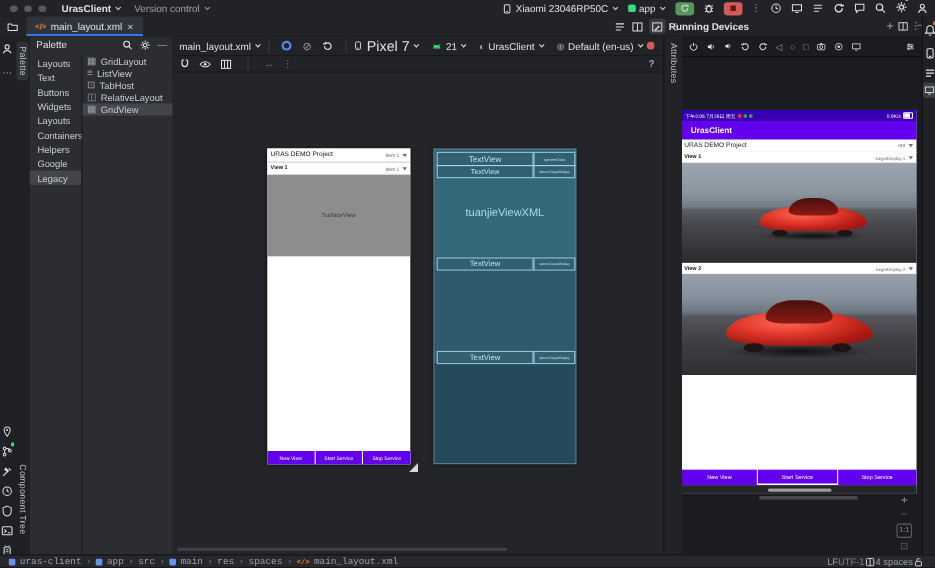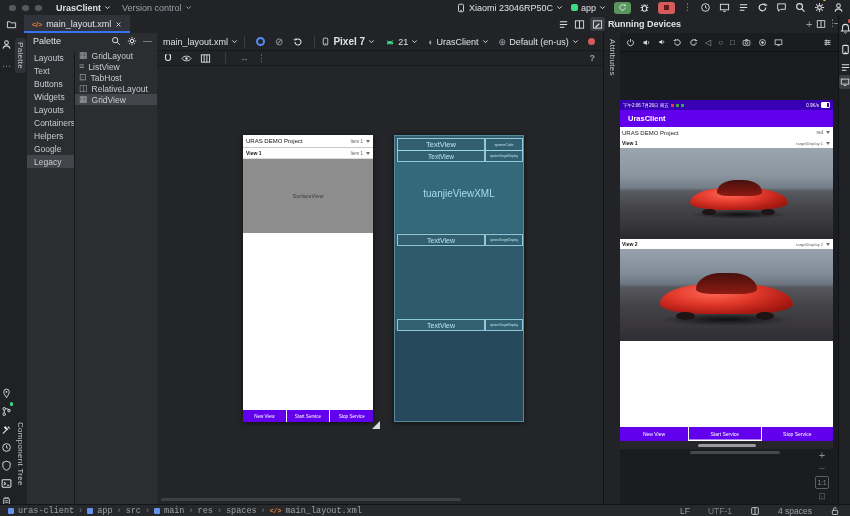--- a/index.html
+++ b/index.html
@@ -412,21 +412,21 @@
           <use href="#i-chev"></use>
         </svg>
     </span>
     <span class="sep"></span>
     <span style="width:9px;height:9px;border-radius:50%;border:2px solid #548af7;box-sizing:border-box;margin:0 5px;"></span>
     <span class="dim" style="font-size:10px;margin:0 5px;">⊘</span>
     <svg class="ic" width="10" height="10" style="margin:0 5px;transform:scaleX(-1);">
         <use href="#i-rerun"></use>
       </svg>
     <span class="sep"></span>
-    <span class="r" style="gap:3px;font-size:10px;font-weight:bold;">
+    <span class="r" style="gap:3px;font-size:13px;">
       <svg class="ic" width="9" height="9">
           <use href="#i-phone"></use>
         </svg>
       <span>Pixel 7</span>
       <svg class="ic" width="7" height="7">
           <use href="#i-chev"></use>
         </svg>
     </span>
     <span class="r" style="gap:3px;font-size:9px;margin-left:10px;">
       <svg class="ic" width="10" height="10" style="stroke:none;">
@@ -706,21 +706,21 @@
       <span style="width:6px;height:6px;border-radius:1px;background:#6494ed;"></span>
       <span class="dim">main</span>
         <span class="dim2">›</span>
       <span class="dim">res</span>
         <span class="dim2">›</span>
       <span class="dim">spaces</span>
         <span class="dim2">›</span>
       <span style="color:#e0863f;font-size:6.5px;font-weight:bold;">&lt;/&gt;</span>
       <span class="dim">main_layout.xml</span>
     </span>
-    <span class="r" style="margin-left:auto;margin-right:10px;gap:18px;">
+    <span class="r" style="margin-left:auto;margin-right:10px;gap:0;">
       <span class="dim">LF</span>
       <span class="dim2">UTF-1</span>
       <svg class="ic" width="10" height="10">
           <use href="#i-book"></use>
         </svg>
       <span class="dim">4 spaces</span>
       <svg class="ic" width="10" height="10">
           <use href="#i-unlock"></use>
         </svg>
     </span>

